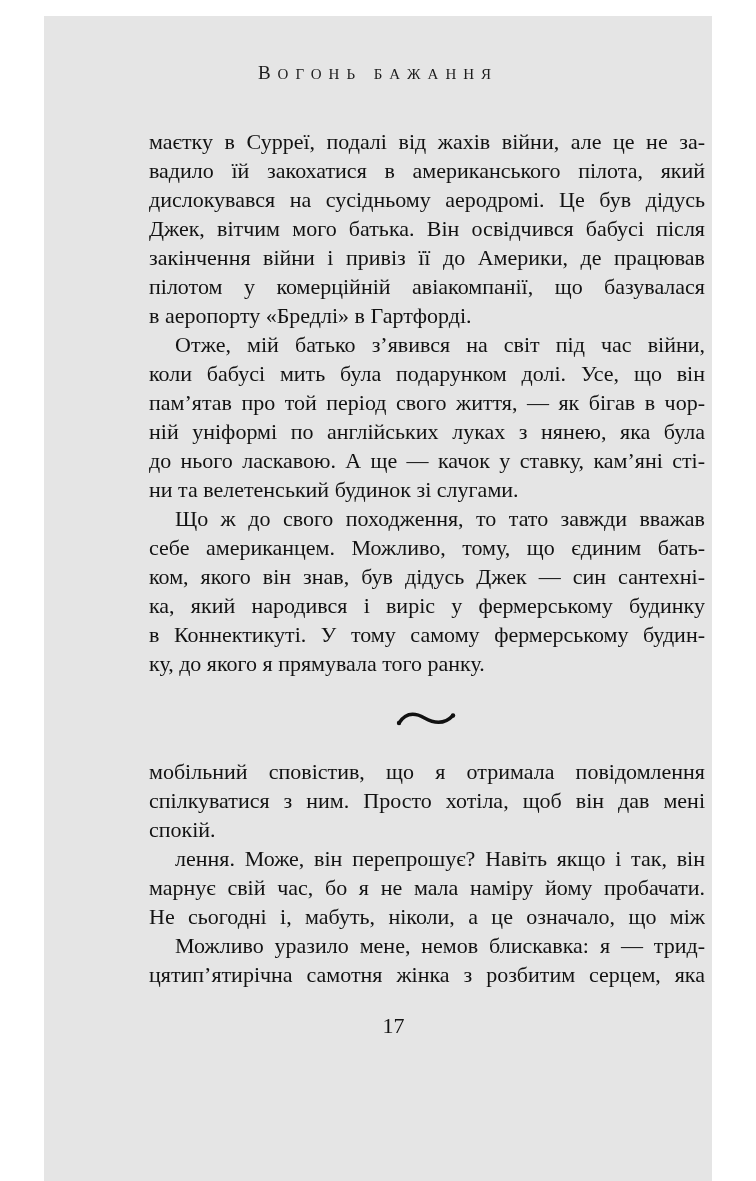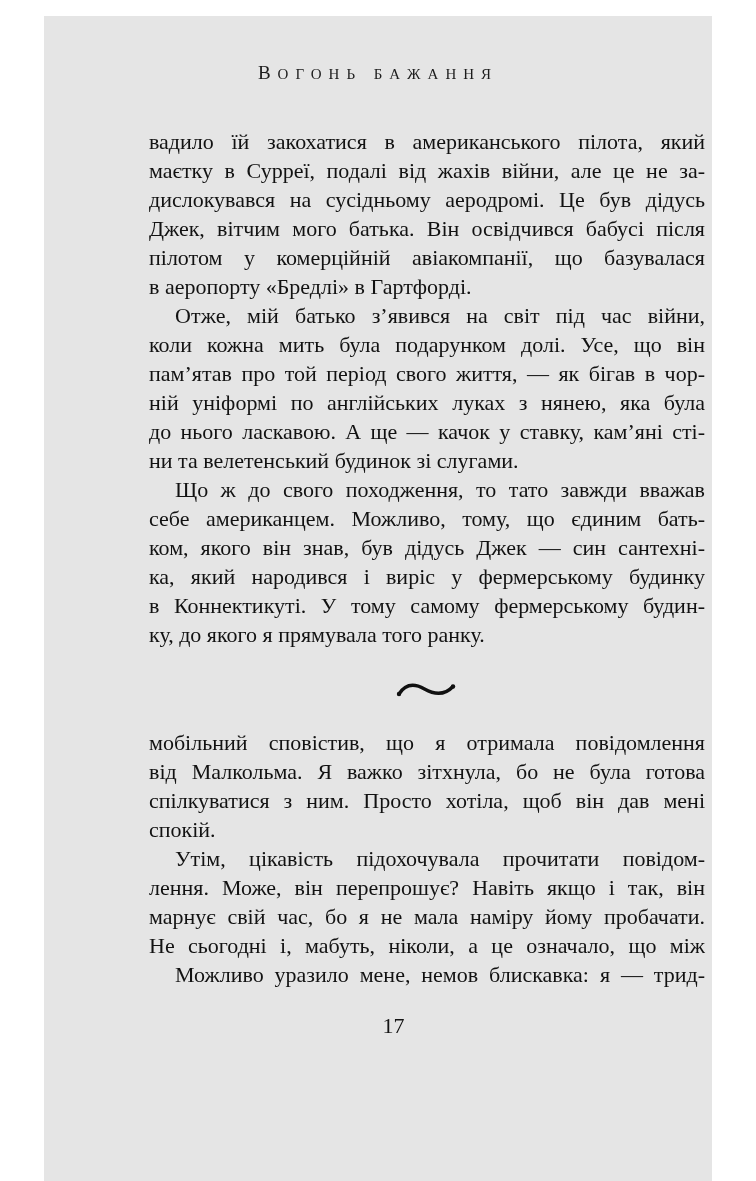--- a/index.html
+++ b/index.html
@@ -71,30 +71,31 @@
 <body>
 
 <div class="page">
 
   <div class="running-header"><span>В</span><span class="sc-small">О</span><span class="sc-small">Г</span><span class="sc-small">О</span><span class="sc-small">Н</span><span class="sc-small">Ь</span><span> </span><span class="sc-small">Б</span><span class="sc-small">А</span><span class="sc-small">Ж</span><span class="sc-small">А</span><span class="sc-small">Н</span><span class="sc-small">Н</span><span class="sc-small">Я</span></div>
 
   <main class="body-text">
 
     <div>
         <div class="para">
+          <div class="line">маєтку в Сурреї, подалі від жахів війни, але це не за-</div>
           <div class="line">вадило їй закохатися в американського пілота, який</div>
-          <div class="line">маєтку в Сурреї, подалі від жахів війни, але це не за-</div>
           <div class="line">дислокувався на сусідньому аеродромі. Це був дідусь</div>
           <div class="line">Джек, вітчим мого батька. Він освідчився бабусі після</div>
+          <div class="line">закінчення війни і привіз її до Америки, де працював</div>
           <div class="line">пілотом у комерційній авіакомпанії, що базувалася</div>
           <div class="line end">в аеропорту «Бредлі» в Гартфорді.</div>
         </div>
         <div class="para indent">
           <div class="line">Отже, мій батько з’явився на світ під час війни,</div>
-          <div class="line">коли кожна мить була подарунком долі. Усе, що він</div>
+          <div class="line">коли бабусі мить була подарунком долі. Усе, що він</div>
           <div class="line">пам’ятав про той період свого життя, — як бігав в чор-</div>
           <div class="line">ній уніформі по англійських луках з нянею, яка була</div>
           <div class="line">до нього ласкавою. А ще — качок у ставку, кам’яні сті-</div>
           <div class="line end">ни та велетенський будинок зі слугами.</div>
         </div>
         <div class="para indent">
           <div class="line">Що ж до свого походження, то тато завжди вважав</div>
           <div class="line">себе американцем. Можливо, тому, що єдиним бать-</div>
           <div class="line">ком, якого він знав, був дідусь Джек — син сантехні-</div>
           <div class="line">ка, який народився і виріс у фермерському будинку</div>
@@ -107,32 +108,31 @@
       <svg width="66" height="22" viewBox="0 0 66 22" aria-hidden="true">
         <path d="M5 16 C 11 6.5, 20 5, 30.5 11 C 41.5 17.2, 51 17, 59 8.5" fill="none" stroke="#111111" stroke-width="3.4" stroke-linecap="round"></path>
         <circle cx="5" cy="16" r="2.2" fill="#111111"></circle>
         <circle cx="59" cy="8.5" r="2.2" fill="#111111"></circle>
       </svg>
     </div>
 
     <div>
         <div class="para">
           <div class="line">мобільний сповістив, що я отримала повідомлення</div>
-          <div class="line">від Малкольма. Я важко зітхнула, бо не була готова</div>
           <div class="line">спілкуватися з ним. Просто хотіла, щоб він дав мені</div>
           <div class="line end">спокій.</div>
         </div>
         <div class="para indent">
-          <div class="line">Утім, цікавість підохочувала прочитати повідом-</div>
           <div class="line">лення. Може, він перепрошує? Навіть якщо і так, він</div>
           <div class="line">марнує свій час, бо я не мала наміру йому пробачати.</div>
           <div class="line">Не сьогодні і, мабуть, ніколи, а це означало, що між</div>
         </div>
         <div class="para indent">
           <div class="line">Можливо уразило мене, немов блискавка: я — трид-</div>
+          <div class="line">цятип’ятирічна самотня жінка з розбитим серцем, яка</div>
         </div>
       </div>
 
   </main>
 
   <div class="folio">17</div>
 
 </div>
 
 </body></html>

